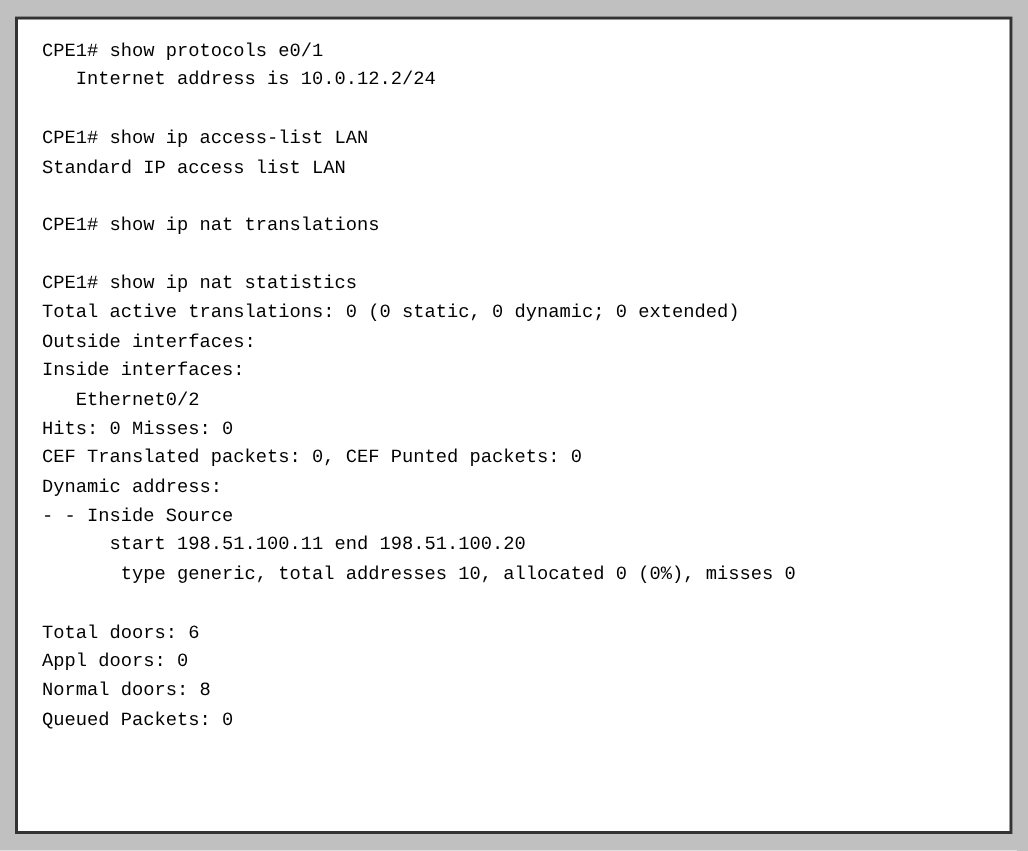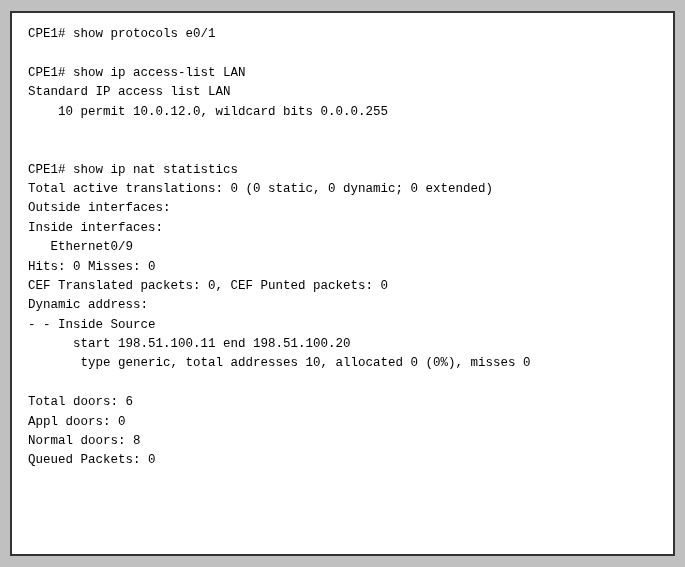--- a/index.html
+++ b/index.html
@@ -37,31 +37,32 @@
     .empty {
       display: block;
       height: 1.55em;
     }
   </style>
 </head>
 <body>
 
 <div class="terminal-box">
 <span class="line">CPE1# show protocols e0/1</span>
+    <span class="line">   Internet address is 10.0.12.2/24</span>
     <span class="empty"></span>
     <span class="line">CPE1# show ip access-list LAN</span>
     <span class="line">Standard IP access list LAN</span>
-    <span class="line">    10 permit 10.0.12.0, wildcard bits 0.0.0.255</span>
     <span class="empty"></span>
+    <span class="line">CPE1# show ip nat translations</span>
     <span class="empty"></span>
     <span class="line">CPE1# show ip nat statistics</span>
     <span class="line">Total active translations: 0 (0 static, 0 dynamic; 0 extended)</span>
     <span class="line">Outside interfaces:</span>
     <span class="line">Inside interfaces:</span>
-    <span class="line">   Ethernet0/9</span>
+    <span class="line">   Ethernet0/2</span>
     <span class="line">Hits: 0 Misses: 0</span>
     <span class="line">CEF Translated packets: 0, CEF Punted packets: 0</span>
     <span class="line">Dynamic address:</span>
     <span class="line">- - Inside Source</span>
     <span class="line">      start 198.51.100.11 end 198.51.100.20</span>
     <span class="line">       type generic, total addresses 10, allocated 0 (0%), misses 0</span>
     <span class="empty"></span>
     <span class="line">Total doors: 6</span>
     <span class="line">Appl doors: 0</span>
     <span class="line">Normal doors: 8</span>

